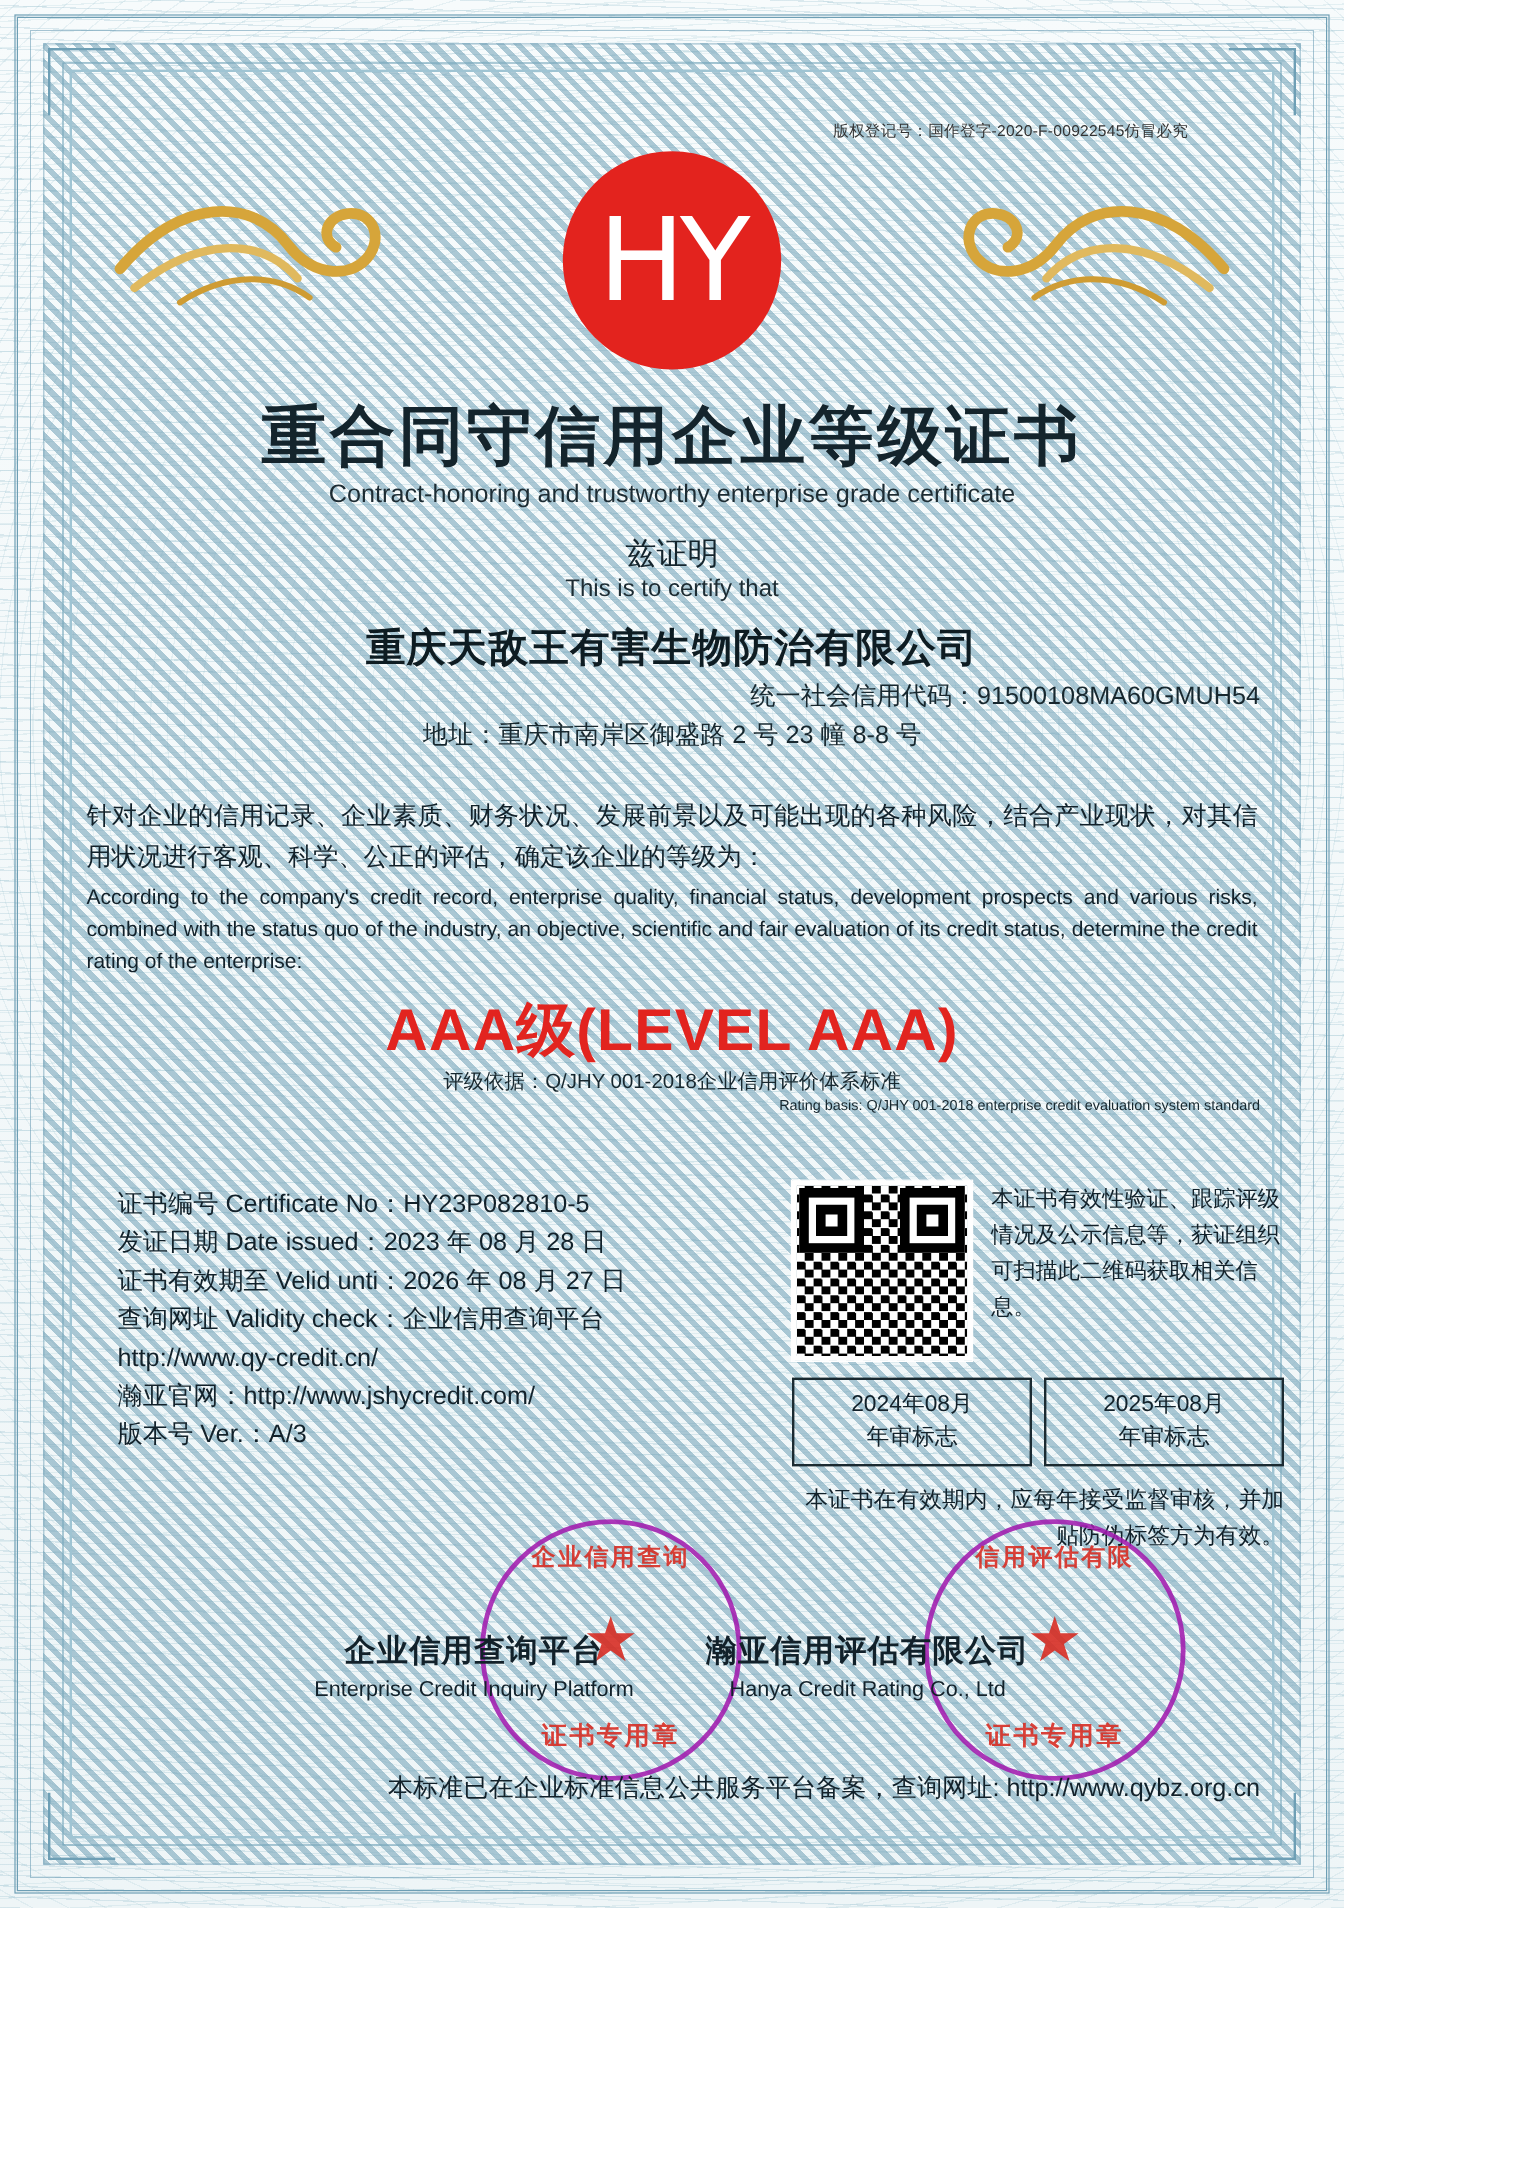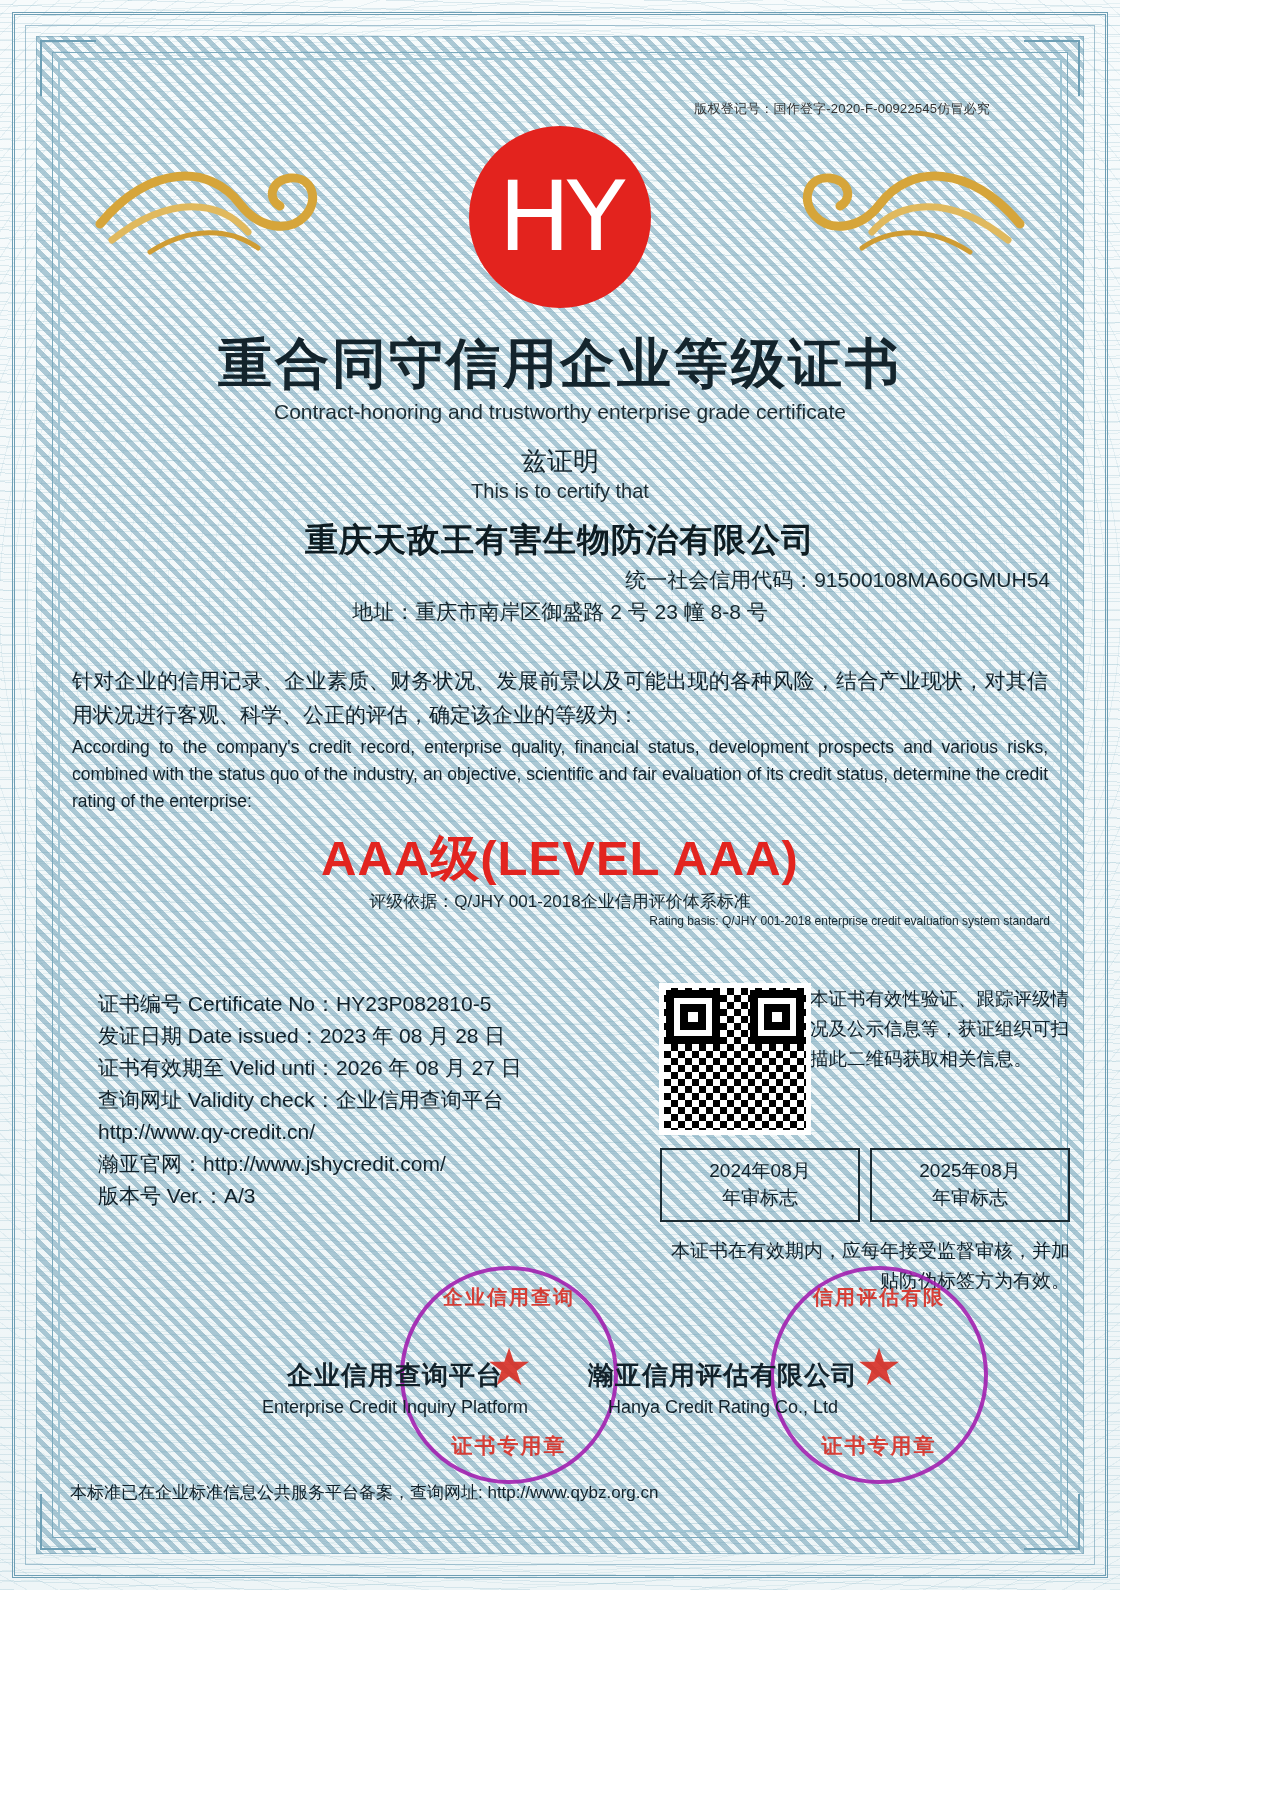--- a/index.html
+++ b/index.html
@@ -249,21 +249,21 @@
     color: #12212a;
   }
 
   
   .qr-block {
     position: absolute;
     top: 918px;
     left: 590px;
     width: 410px;
   }
-  .qr-row { display: flex; }
+  .qr-row { display: flex; gap: 16px; }
   .qr-img {
     width: 142px; height: 142px;
     flex: 0 0 142px;
     background:
       conic-gradient(#000 0 0) 0 0/0 0,
       repeating-conic-gradient(#000 0% 25%, #ffffff 0% 50%) 0 0/14px 14px;
     border: 4px solid #fff;
     outline: 1px solid #fff;
     position: relative;
   }
@@ -356,22 +356,22 @@
     text-align: center;
     color: #12212a;
   }
   .org .cn { font-size: 26px; font-weight: bold; letter-spacing: 1px; }
   .org .en { font-size: 18px; margin-top: 4px; }
 
   .footer-note {
     position: absolute;
     bottom: 20px;
     left: 0; right: 0;
-    text-align: left;
-    font-size: 17px;
+    text-align: right;
+    font-size: 21px;
     color: #12212a;
   }
 </style>
 </head>
 <body>
 
 <div class="cert-page">
   <div class="guilloche"></div>
   <div class="border-outer"></div>
   <div class="border-mid"></div>

